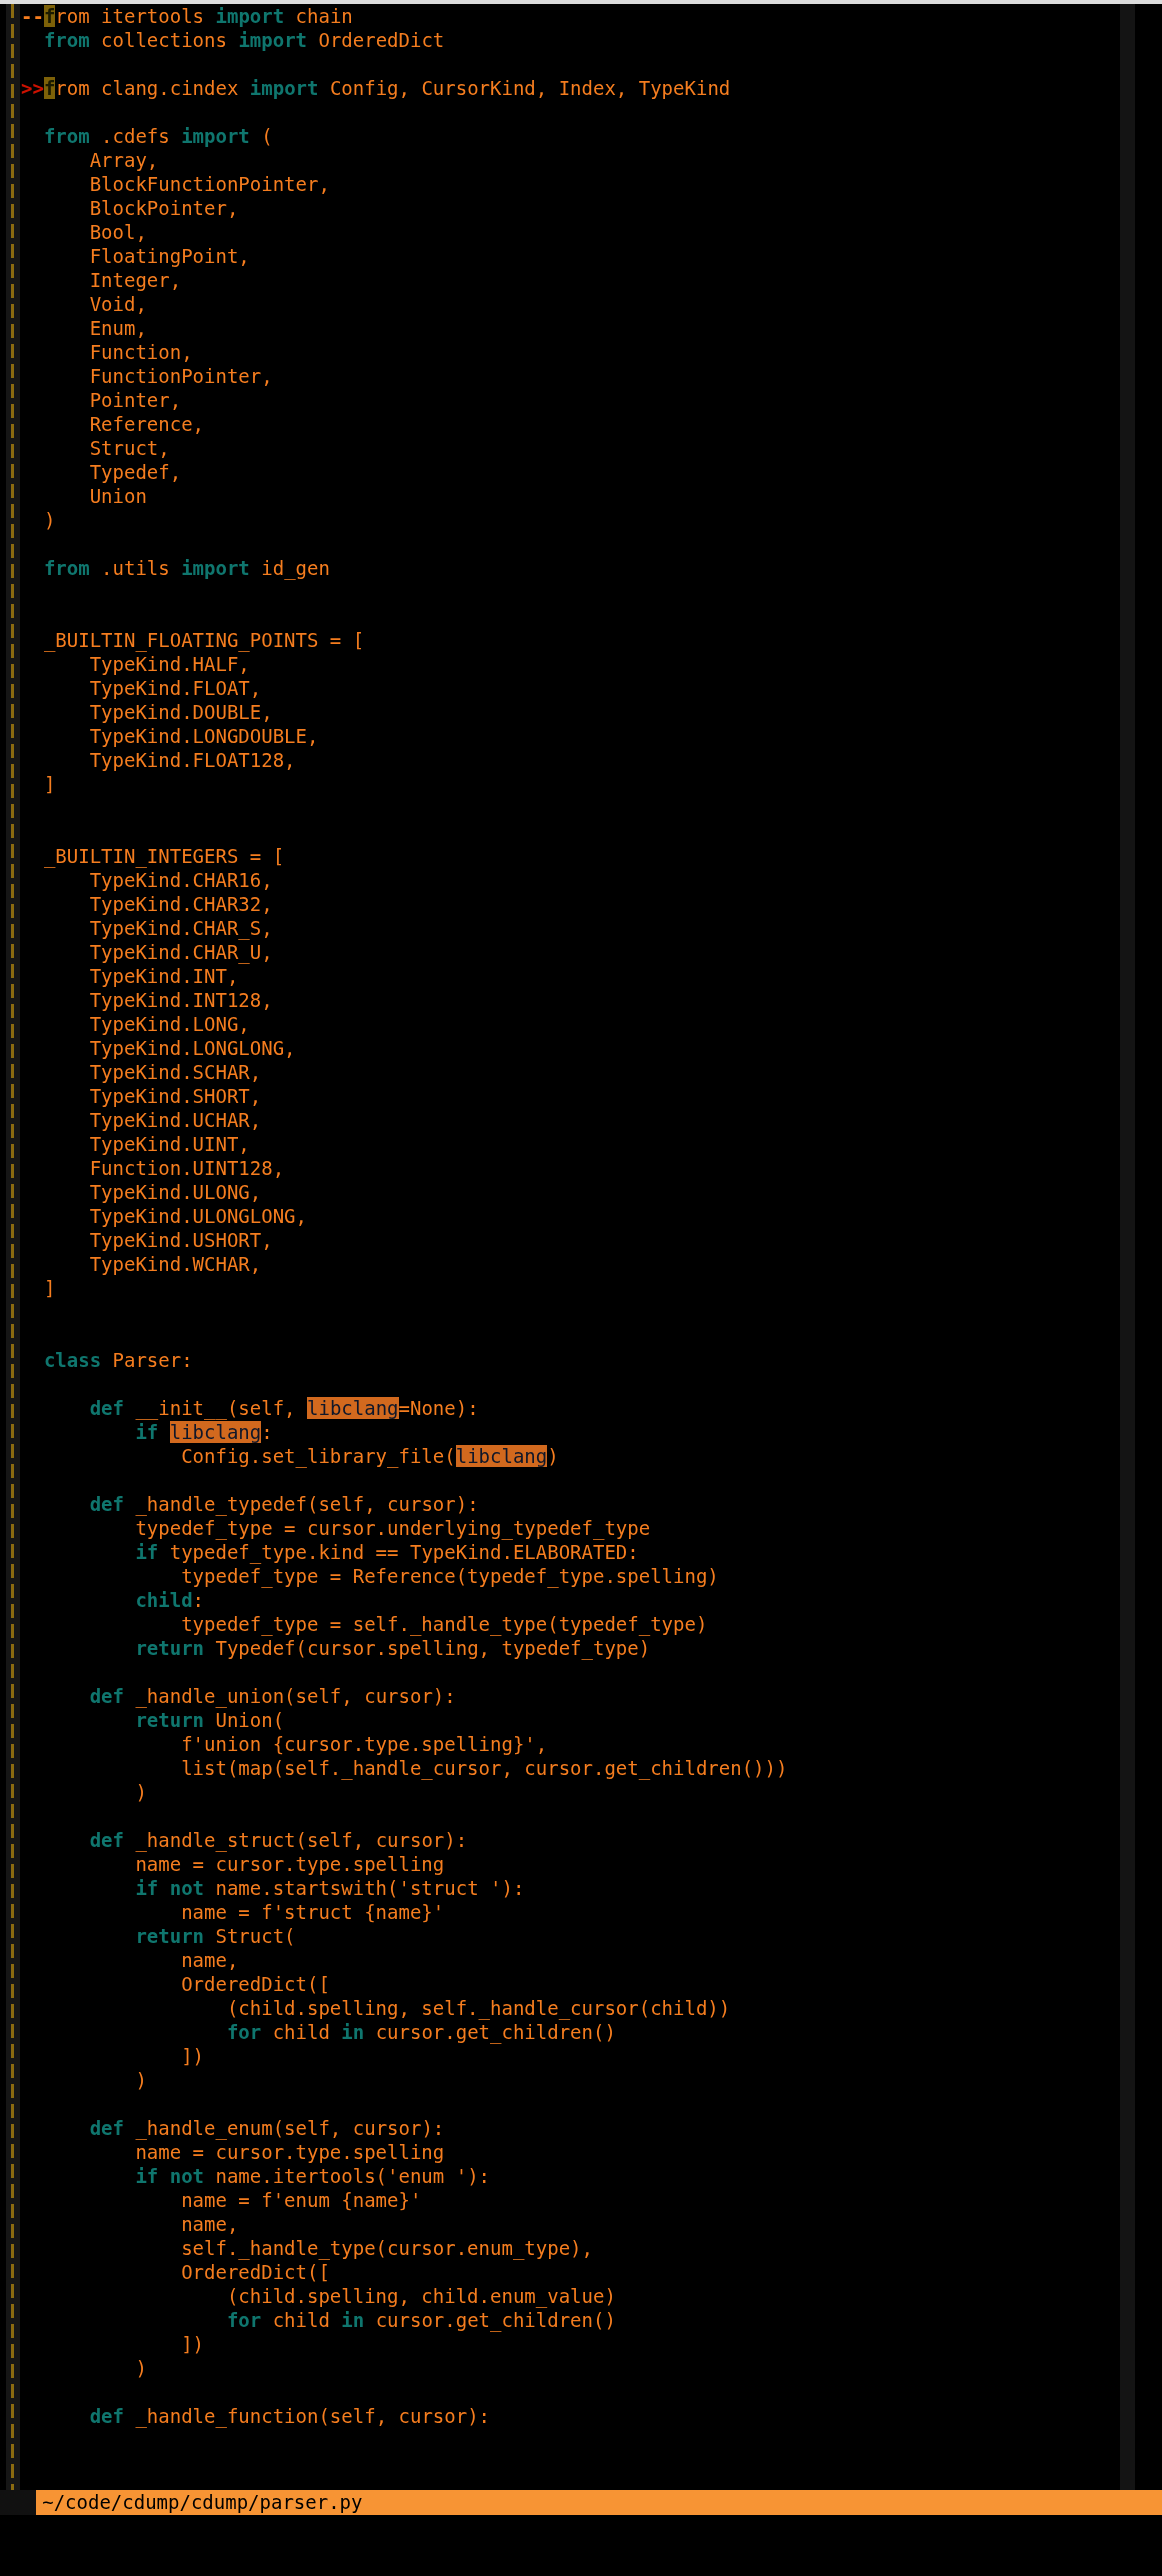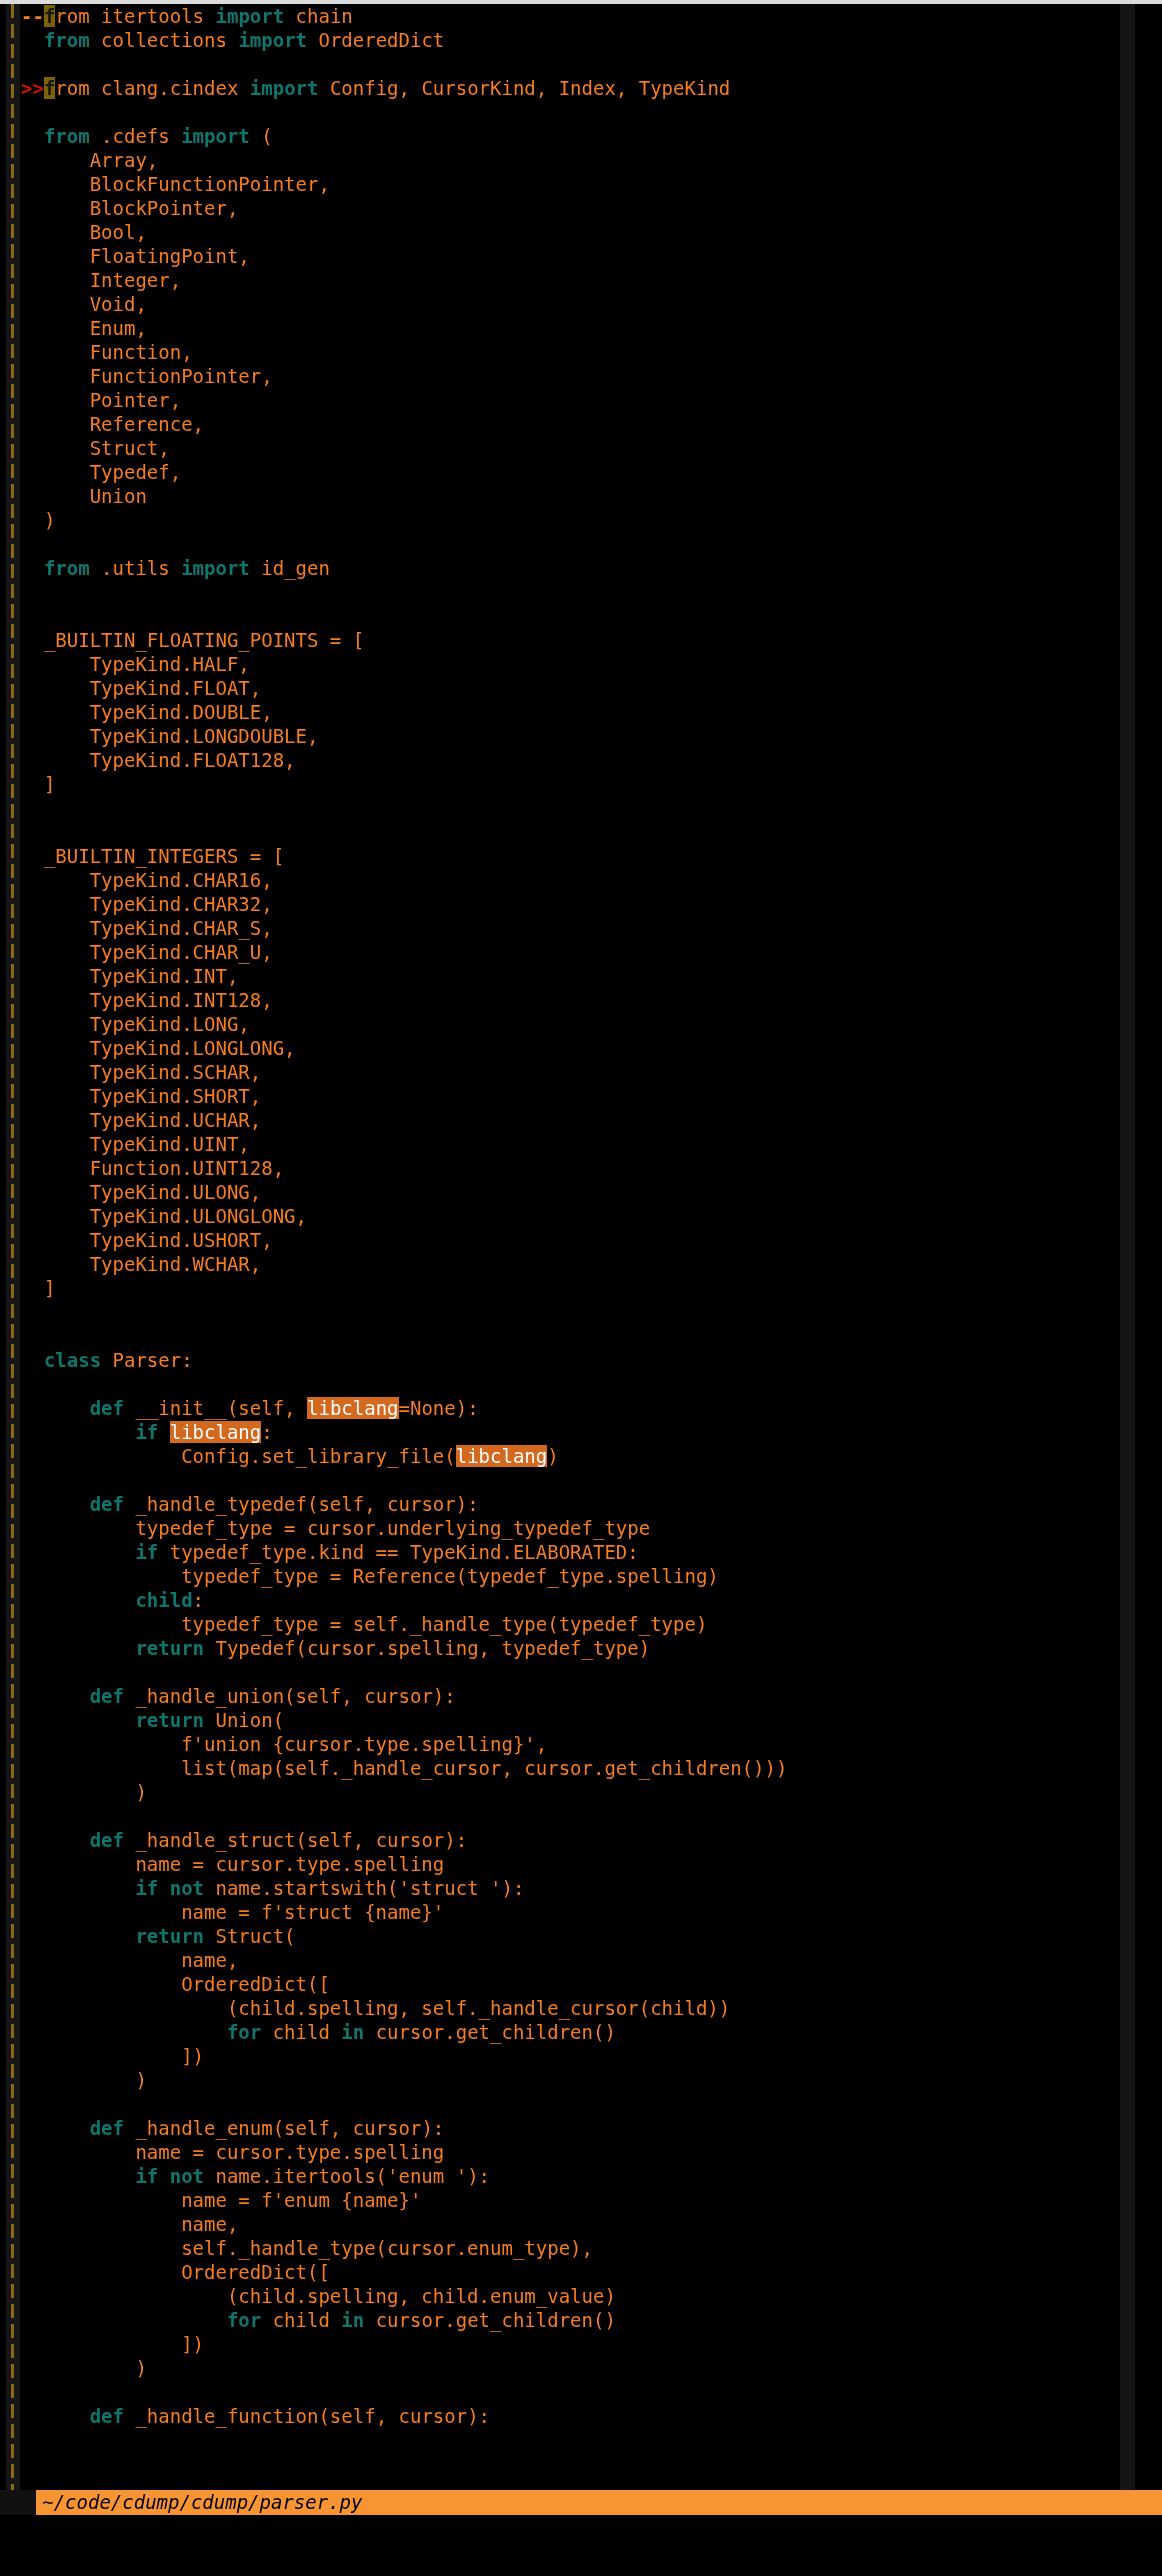--- a/index.html
+++ b/index.html
@@ -111,21 +111,21 @@
 
   
   .cellhl {
     background: #7d6108;
     color: #1a1a00;
     font-weight: bold;
   }
   
   .search {
     background: #d2691e;
-    color: #ffffff;
+    color: #0f172a;
   }
 
   
   #statusline {
     position: absolute;
     left: 0; bottom: 61px;
     width: 1162px;
     height: 25px;
     background: #000000;
   }
@@ -140,21 +140,20 @@
     left: 36px; top: 0;
     right: 0; height: 25px;
     background: #f79434;
     color: #000000;
     font-size: 19px;
     line-height: 25px;
     padding-left: 6.2px;
     white-space: pre;
     box-sizing: border-box;
     font-family: "DejaVu Sans Mono", "Liberation Mono", monospace;
-    font-style: italic;
   }
 
   #bottom-fill {
     position: absolute;
     left: 0; bottom: 0;
     width: 1162px;
     height: 61px;
     background: #000000;
   }
 </style>

